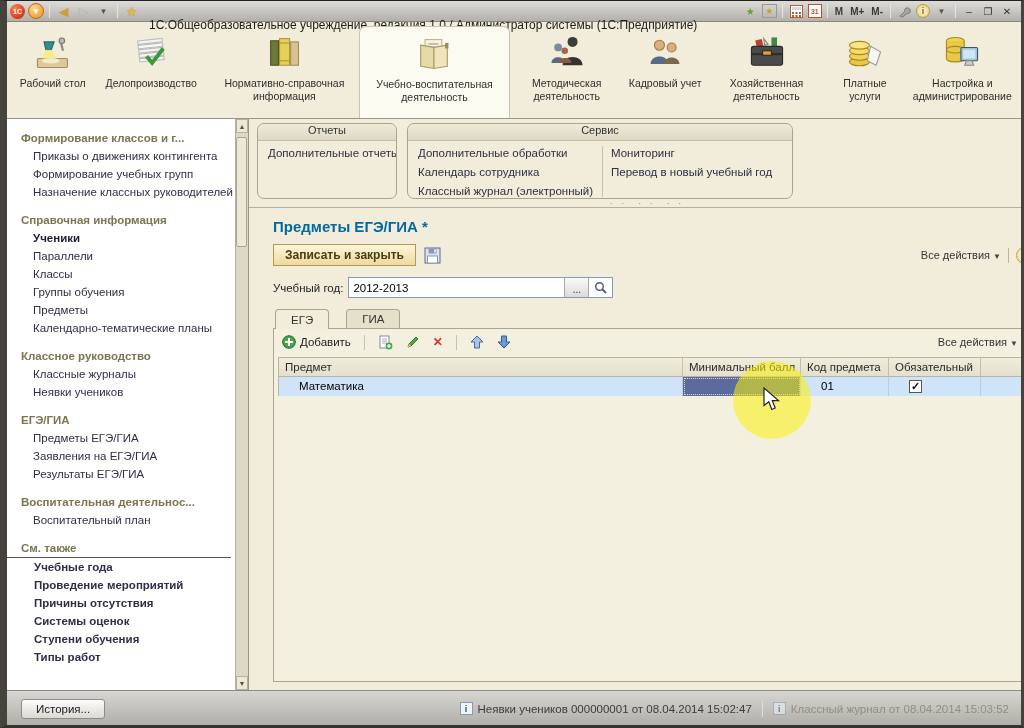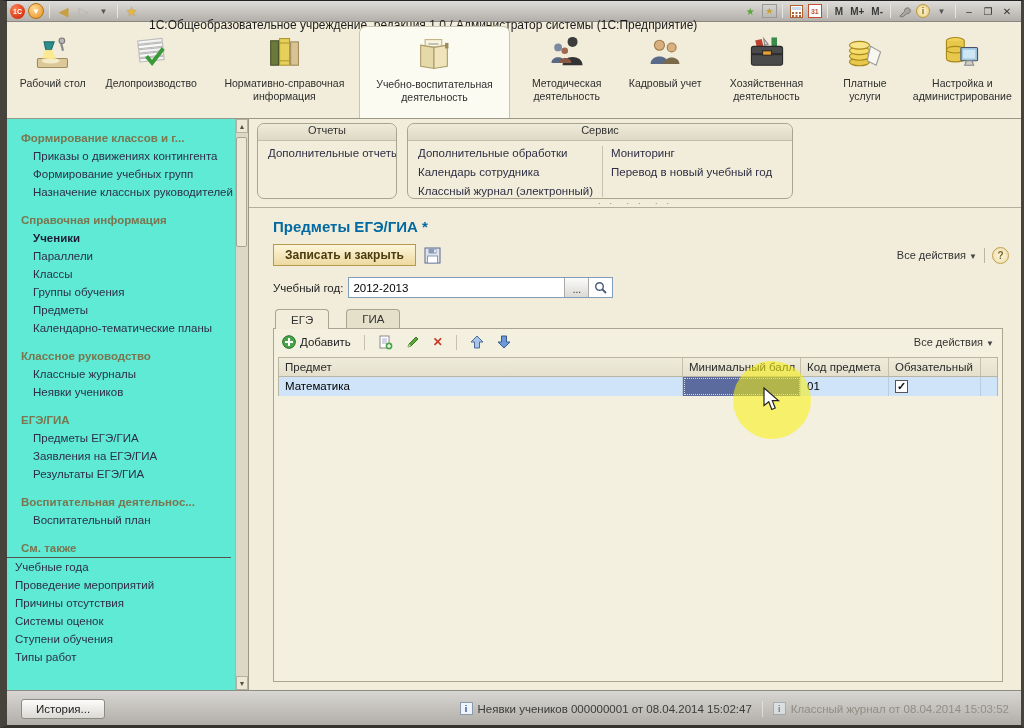--- a/index.html
+++ b/index.html
@@ -31,27 +31,27 @@
   .ribbon { height:97px; display:flex; align-items:flex-end; padding:3px 0 0 6px; border-bottom:1px solid #9a9789; background:#f1edda; }
   .rib-sec { height:92px; display:flex; flex-direction:column; align-items:center; justify-content:flex-start; padding:6px 4px 2px 4px; text-align:center; }
   .rib-sec.active { background:#fcfbf2; border:1px solid #c8c4b0; border-bottom:none; border-radius:7px 7px 0 0; }
   .rib-icon { width:44px; height:42px; display:flex; align-items:center; justify-content:center; }
   .rib-label { font-size:10.5px; line-height:12.5px; color:#2e2e2e; margin-top:3px; }
   .w-desktop{width:80px}.w-records{width:118px}.w-reference{width:150px}.w-educational{width:152px}
   .w-methodical{width:114px}.w-hr{width:84px}.w-household{width:120px}.w-paid{width:78px}.w-admin{width:118px}
 
   
   .main { display:flex; height:571px; }
-  .sidebar-wrap { width:242px; flex:none; display:flex; border-right:1px solid #9a9789; background:#5eead4; }
+  .sidebar-wrap { width:242px; flex:none; display:flex; border-right:1px solid #9a9789; background:#ffffff; }
   .sidebar { flex:1; padding:10px 0 0 0; overflow:hidden; }
   .sb-header { font-weight:bold; color:#7b7550; padding:3px 4px 3px 14px; margin-top:10px; white-space:nowrap; }
   .sb-header:first-child { margin-top:0; }
   .sb-header.see-also { border-bottom:1px solid #55534a; margin-right:4px; }
   .sb-item { color:#2e2e4a; padding:3px 4px 3px 26px; white-space:nowrap; cursor:default; }
-  .sb-item.flat { padding-left:8px; }
+  .sb-item.flat { padding-left:27px;font-weight:bold; }
   .sb-item.current { font-weight:bold; color:#1c1c38; }
   .sb-scroll { width:13px; flex:none; background:#dcd8c6; border-left:1px solid #b5b19e; display:flex; flex-direction:column; }
   .sb-arrow { height:14px; background:#ece8d6; border:1px solid #b5b19e; font-size:7px; color:#55523e; display:flex; align-items:center; justify-content:center; }
   .sb-track { flex:1; position:relative; }
   .sb-thumb { position:absolute; top:4px; left:0; width:11px; height:110px; background:#ece8d6; border:1px solid #a9a593; border-radius:2px; }
 
   .right-col { flex:1; display:flex; flex-direction:column; }
   .cmd-row { height:80px; display:flex; gap:10px; padding:4px 0 0 8px; }
   .panel { border:1px solid #a9a48e; border-radius:7px; background:#f1edda; overflow:hidden; }
   .panel.reports { width:140px; }
@@ -94,21 +94,21 @@
   .group-box { flex:1; border:1px solid #aaa593; margin:0 6px 8px 0; background:#f4f0df; display:flex; flex-direction:column; position:relative; z-index:1; }
   .tbl-toolbar { height:26px; display:flex; align-items:center; gap:13px; padding:0 8px; }
   .tb-btn { display:flex; align-items:center; gap:4px; color:#222; }
   .tsep { width:1px; height:15px; background:#c5c1ae; }
   .del-x { color:#c83a28; font-weight:bold; font-size:12px; }
 
   .tbl { margin:2px 4px 0 4px; border:1px solid #b9b5a2; border-bottom:none; }
   .thead { display:flex; background:linear-gradient(#efecdb,#e3dfcb); }
   .th { padding:3px 6px; border-right:1px solid #c3bfab; border-bottom:1px solid #b9b5a2; color:#2a2a2a; white-space:nowrap; overflow:hidden; }
   .tr { display:flex; background:#cfe4f8; }
-  .td { padding:3px 6px; border-right:1px solid #b9cde0; color:#000; white-space:nowrap; overflow:hidden; position:relative; }
+  .td { padding:3px 20px; border-right:1px solid #b9cde0; color:#000; white-space:nowrap; overflow:hidden; position:relative; }
   .c0{width:404px}.c1{width:118px}.c2{width:88px}.c3{width:92px}.cf{flex:1; border-right:none}
   .td.c1 { background:#5b6b9e; outline:1px dotted #d8d8d8; outline-offset:-2px; }
   .checkbox { width:13px; height:13px; background:#fff; border:1px solid #555; display:flex; align-items:center; justify-content:center;
               font-size:11px; font-weight:bold; color:#111; line-height:11px; }
 
   
   .statusbar { height:36px; background:linear-gradient(#d8d6d2,#b0ada8); border-top:1px solid #8e8b85;
                display:flex; align-items:center; padding:0 12px 0 14px; }
   .history-btn { padding:3px 14px; border:1px solid #8e8b85; border-radius:3px; background:linear-gradient(#fcfcfb,#dbd9d4);
                  font-size:11.5px; color:#222; font-family:"Liberation Sans",sans-serif; }

